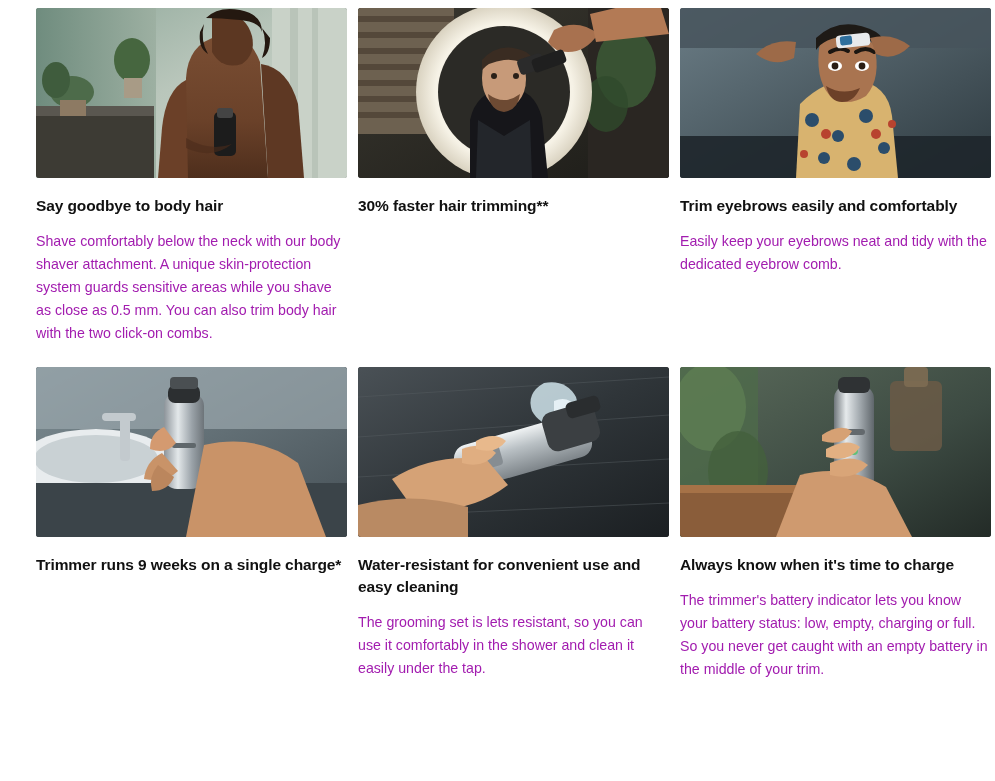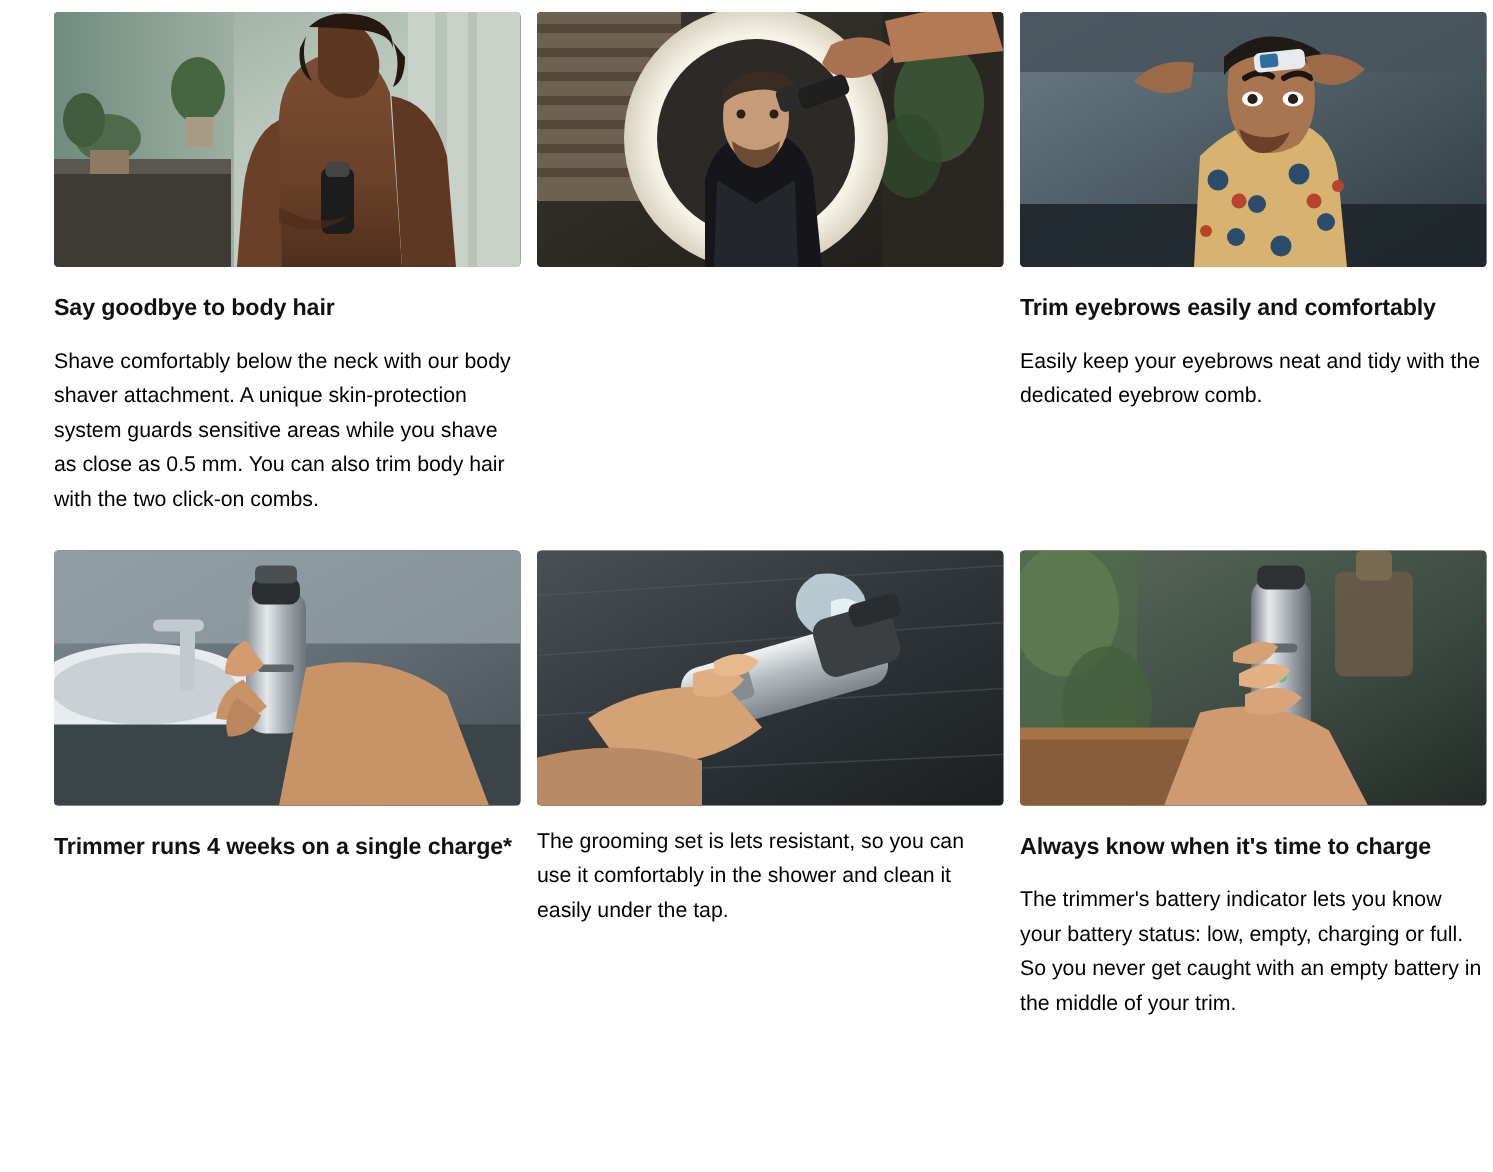--- a/index.html
+++ b/index.html
@@ -45,21 +45,21 @@
     font-weight: bold;
     line-height: 1.42;
     margin: 17px 0 0 0;
     color: #111111;
     letter-spacing: -0.1px;
   }
   .card-body {
     font-size: 14.2px;
     line-height: 1.62;
     margin: 13px 0 0 0;
-    color: #000000;
+    color: #a21caf;
   }
   
   .row2 .thumb { height: 170px; }
   .spacer-row { height: 22px; }
 </style>
 </head>
 <body>
 
 <div class="page">
 
@@ -147,20 +147,21 @@
           <path d="M124 52 q18 -20 44 -8 q10 6 8 18 q-14 -12 -30 -10 q-16 2 -22 10 z" fill="#3a2c22"></path>
           <path d="M130 86 q16 12 32 0 q-2 16 -16 18 q-14 -2 -16 -18 z" fill="#6d4a33"></path>
           <circle cx="136" cy="68" r="3" fill="#2a2018"></circle>
           <circle cx="158" cy="68" r="3" fill="#2a2018"></circle>
           <rect x="160" y="48" width="26" height="16" rx="4" transform="rotate(-18 173 56)" fill="#2b2b2b"></rect>
           <path d="M196 22 q24 -12 44 4 q-12 18 -30 18 q-14 0 -20 -10 z" fill="#a8714f"></path>
           <path d="M232 6 L300 -10 L311 26 L238 34 Z" fill="#b37a55"></path>
           <rect x="174" y="46" width="34" height="14" rx="4" transform="rotate(-20 191 53)" fill="#1f1f1f"></rect>
         </svg>
       </div>
+      <div class="card-title">30% faster hair trimming**</div>
     </div>
 
     <div class="card">
       <div class="thumb">
         <svg width="311" height="170" viewBox="0 0 311 170" preserveAspectRatio="none" aria-hidden="true">
           <defs>
             <linearGradient id="g3bg" x1="0" y1="0" x2="1" y2="1">
               <stop offset="0%" stop-color="#6b7d86"></stop>
               <stop offset="100%" stop-color="#2e3a40"></stop>
             </linearGradient>
@@ -233,21 +234,21 @@
           <rect x="128" y="26" width="40" height="96" rx="13" fill="url(#g4metal)"></rect>
           <rect x="132" y="18" width="32" height="18" rx="7" fill="#2c2f31"></rect>
           <rect x="134" y="10" width="28" height="12" rx="4" fill="#4a4f52"></rect>
           <rect x="136" y="76" width="24" height="5" rx="2" fill="#5f676b"></rect>
           <path d="M168 78 Q222 66 262 96 L290 170 L150 170 Z" fill="#c99368"></path>
           <path d="M126 86 q-16 8 -18 26 q22 4 34 -8 z" fill="#c99368"></path>
           <path d="M122 98 q-10 12 -6 26 q16 0 22 -14 z" fill="#bb865d"></path>
           <path d="M128 60 q-14 6 -14 22 q16 6 26 -6 z" fill="#d49a70"></path>
         </svg>
       </div>
-      <div class="card-title">Trimmer runs 4 weeks on a single charge*</div>
+      <div class="card-title">Trimmer runs 9 weeks on a single charge*</div>
     </div>
 
     <div class="card">
       <div class="thumb">
         <svg width="311" height="170" viewBox="0 0 311 170" preserveAspectRatio="none" aria-hidden="true">
           <defs>
             <linearGradient id="g5bg" x1="0" y1="0" x2="1" y2="1">
               <stop offset="0%" stop-color="#4a5156"></stop>
               <stop offset="50%" stop-color="#2f3539"></stop>
               <stop offset="100%" stop-color="#1b1f22"></stop>
@@ -270,20 +271,21 @@
           <rect x="96" y="62" width="138" height="44" rx="14" transform="rotate(-16 165 84)" fill="url(#g5metal)"></rect>
           <rect x="186" y="40" width="54" height="40" rx="10" transform="rotate(-16 213 60)" fill="#3b3f42"></rect>
           <rect x="208" y="32" width="34" height="16" rx="5" transform="rotate(-16 225 40)" fill="#2a2d2f"></rect>
           <rect x="126" y="70" width="16" height="30" rx="4" transform="rotate(-16 134 85)" fill="#868d92"></rect>
           <path d="M34 112 Q74 86 128 92 L150 118 Q108 150 54 140 Z" fill="#d5a276"></path>
           <path d="M104 82 q22 -8 34 4 q-12 16 -34 10 z" fill="#e0ae81"></path>
           <path d="M118 74 q18 -10 30 0 q-10 14 -30 8 z" fill="#e8b98c"></path>
           <path d="M0 138 Q54 124 110 140 L110 170 L0 170 Z" fill="#b98a63"></path>
         </svg>
       </div>
+      <div class="card-title">Water-resistant for convenient use and easy cleaning</div>
       <div class="card-body">The grooming set is lets resistant, so you can use it comfortably in the shower and clean it easily under the tap.</div>
     </div>
 
     <div class="card">
       <div class="thumb">
         <svg width="311" height="170" viewBox="0 0 311 170" preserveAspectRatio="none" aria-hidden="true">
           <defs>
             <linearGradient id="g6bg" x1="0" y1="0" x2="1" y2="1">
               <stop offset="0%" stop-color="#5a6a5a"></stop>
               <stop offset="60%" stop-color="#3c4a42"></stop>

